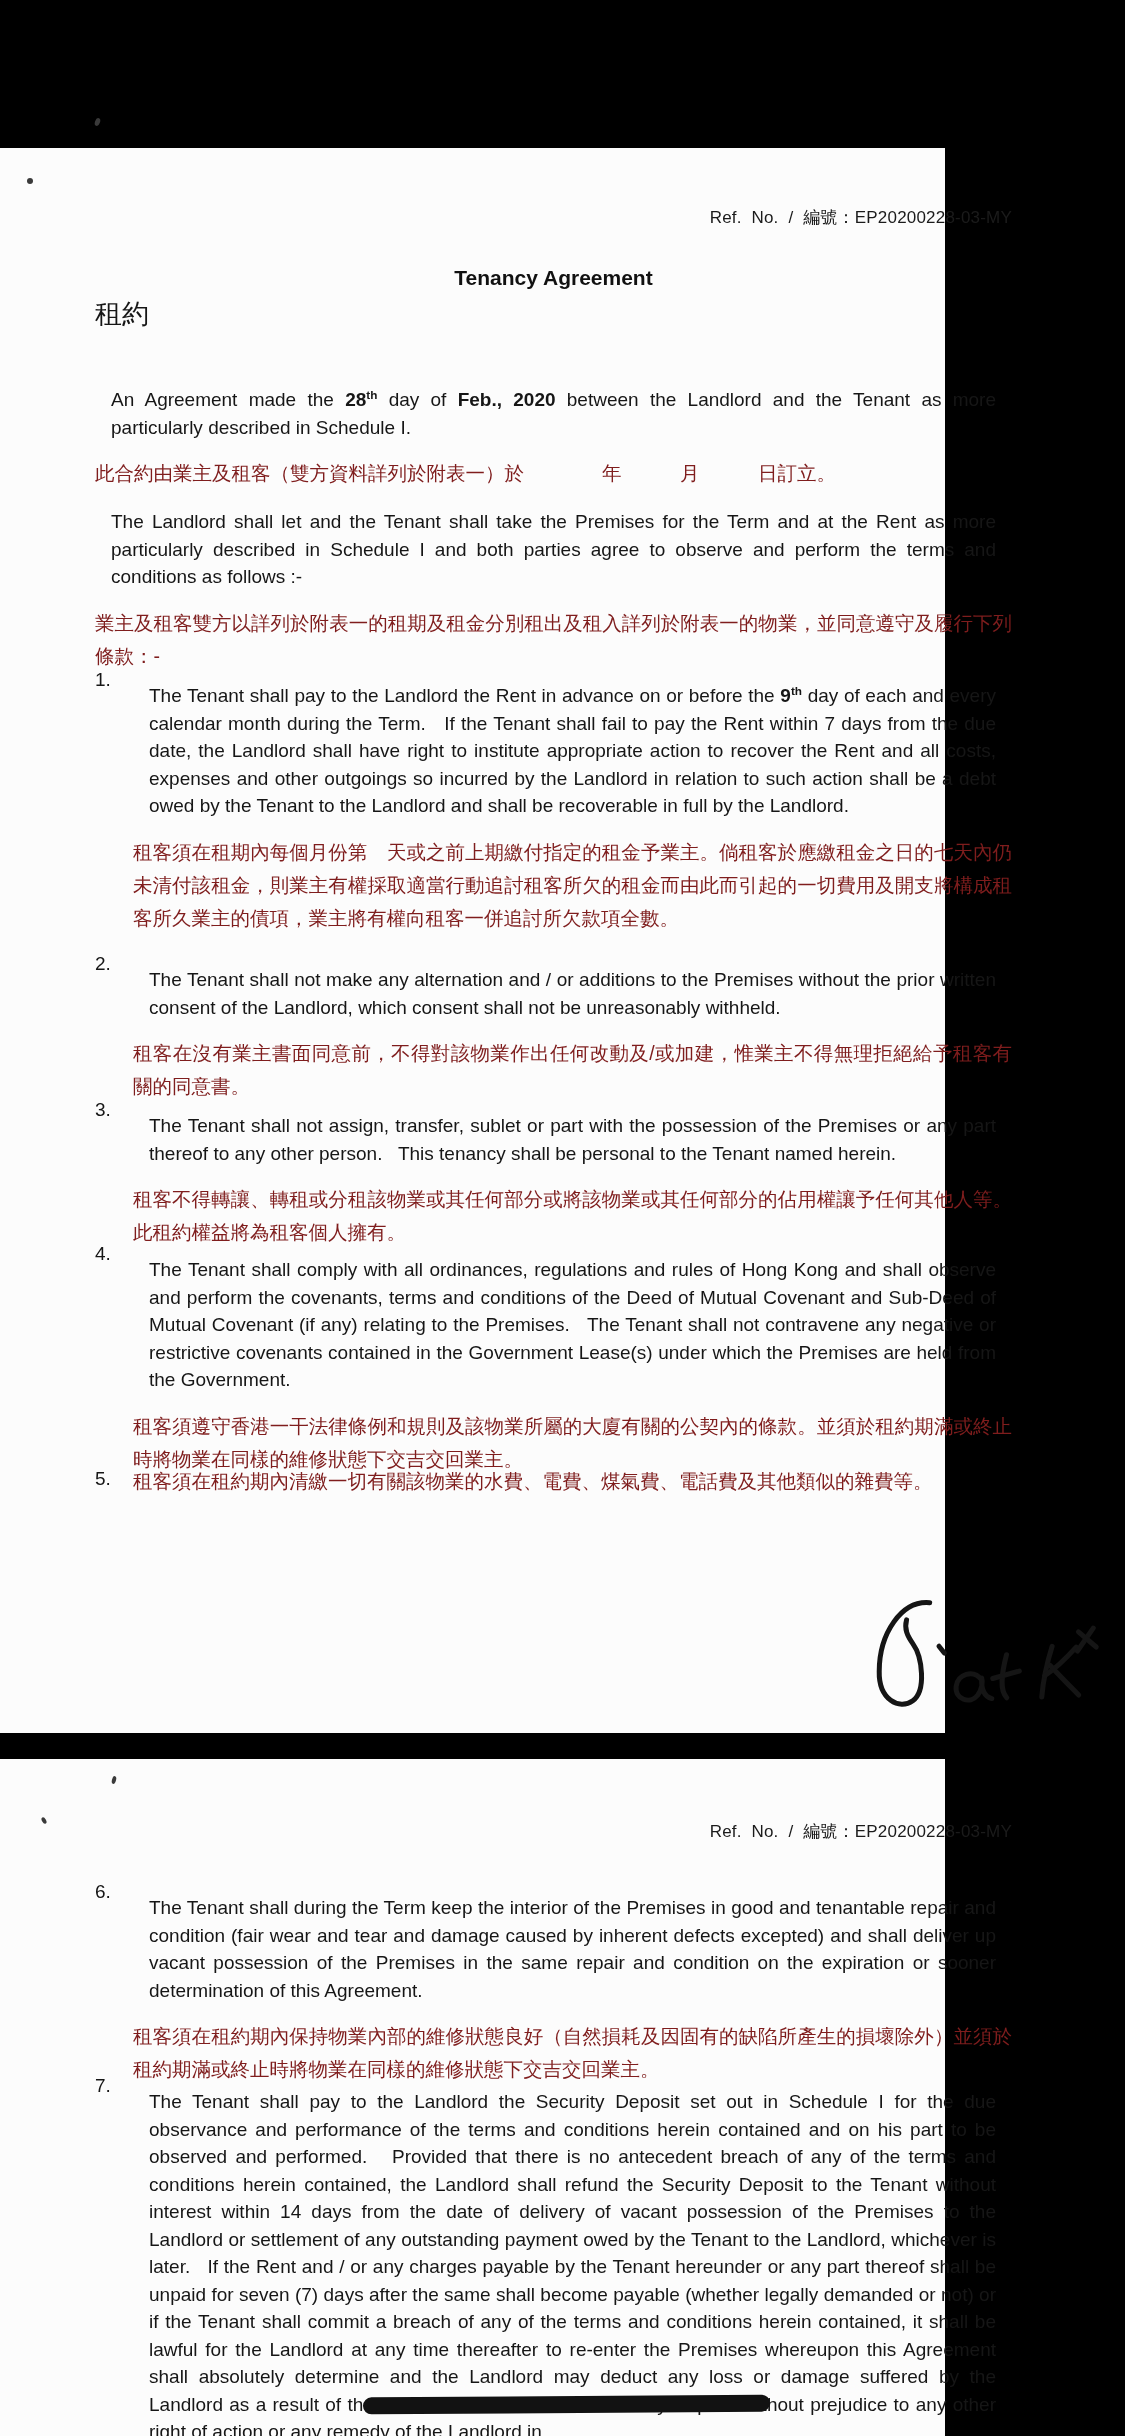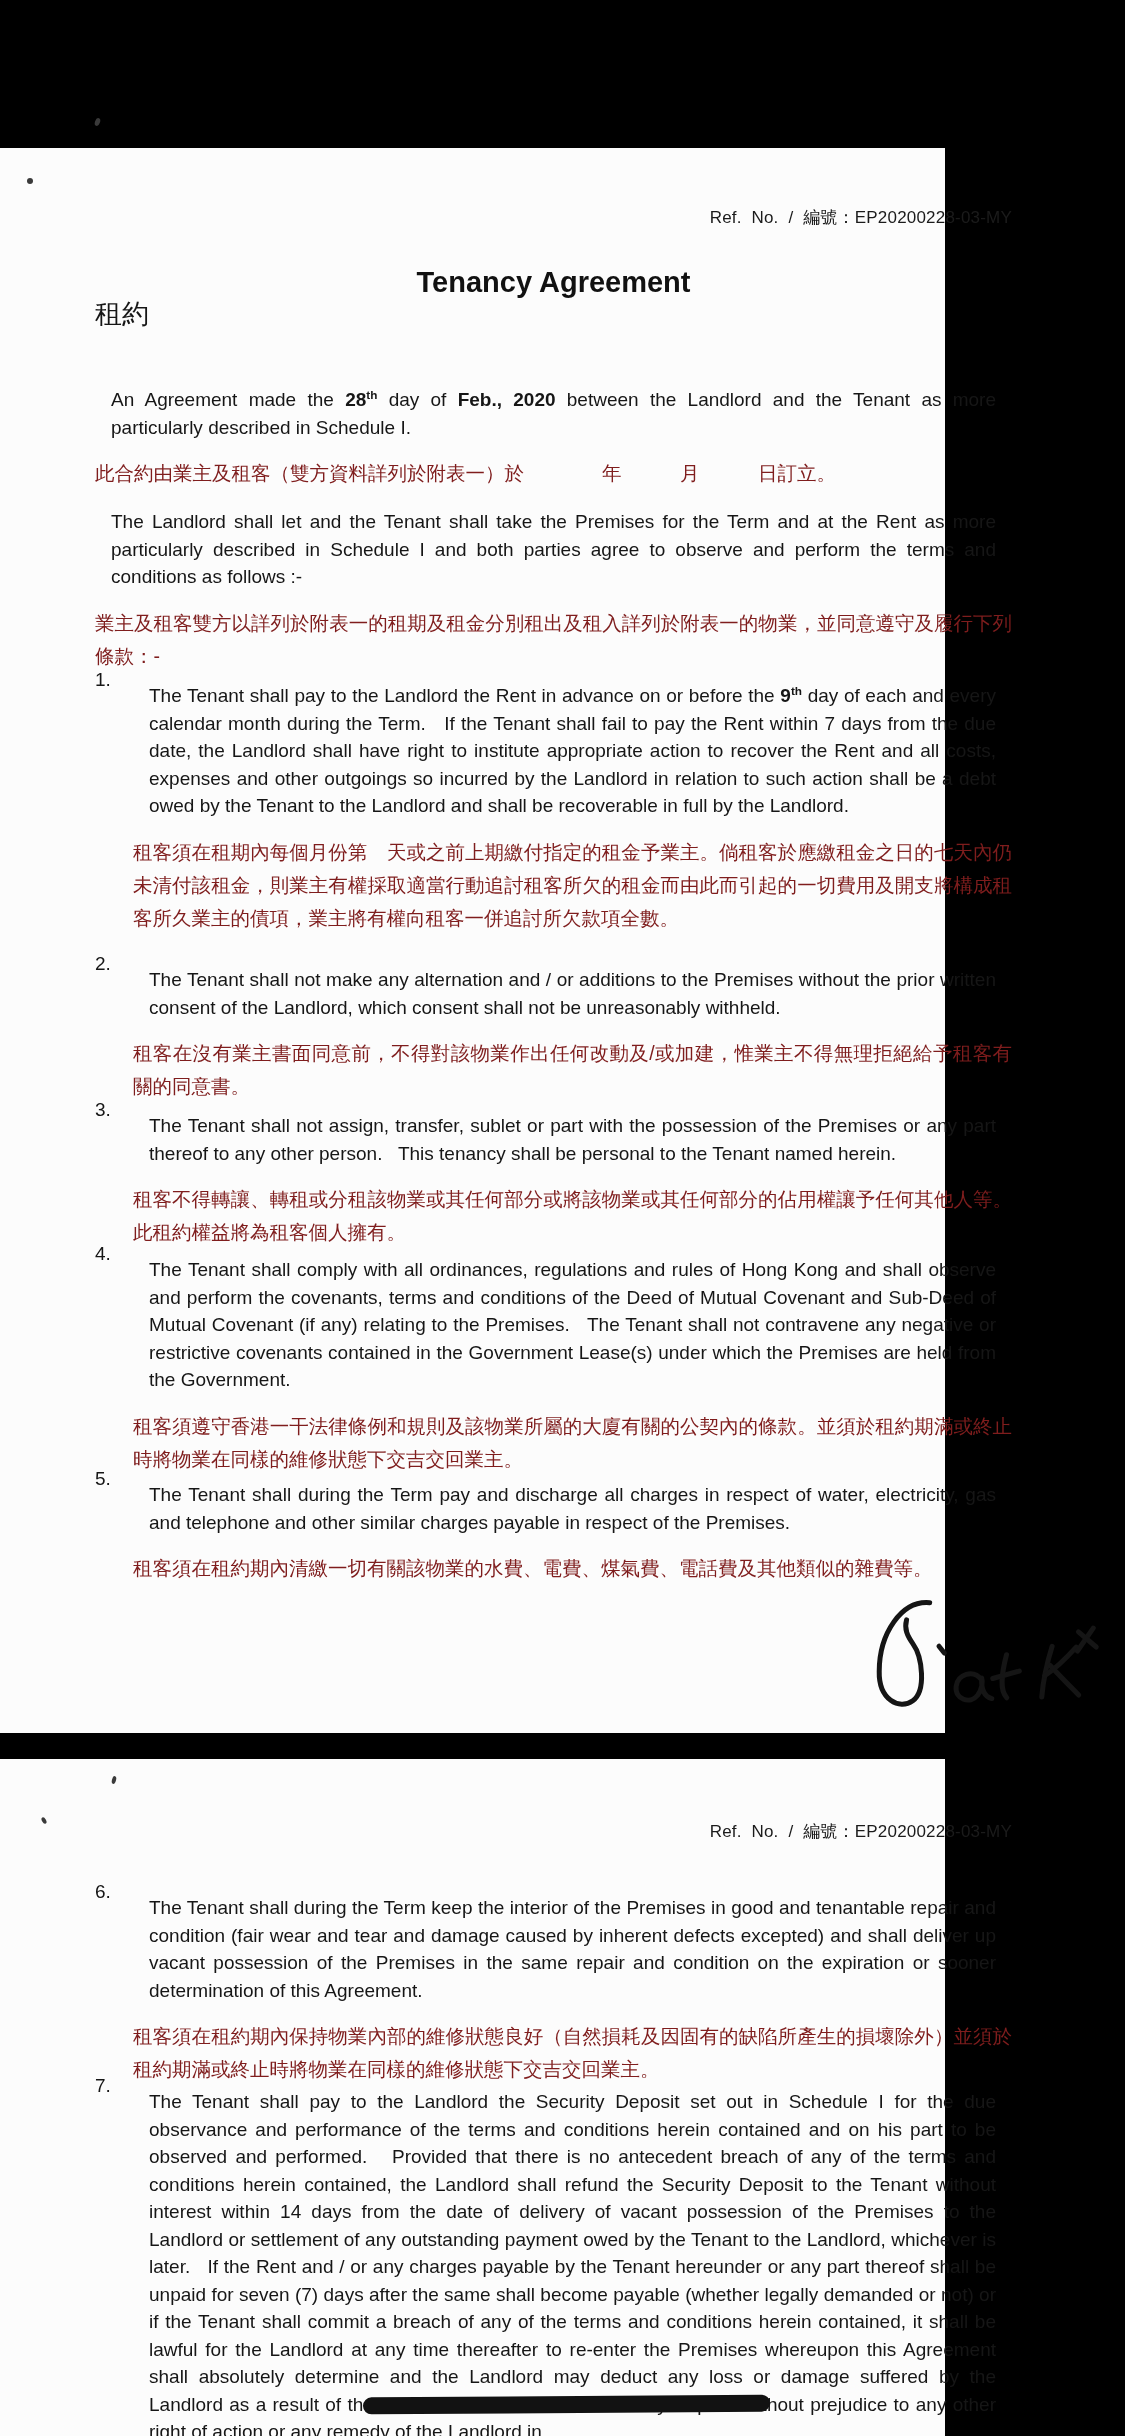--- a/index.html
+++ b/index.html
@@ -14,21 +14,21 @@
   #page-divider{top:1733px;height:26px;}
   .page{position:absolute;left:0;width:945px;background:#fcfcfc;color:#161616;}
   #page-1{top:148px;height:1585px;}
   #page-2{top:1759px;height:677px;}
   .ref-line{
     position:absolute;left:95px;width:917px;text-align:right;
     font-size:17px;color:#1b1b1b;letter-spacing:.2px;
   }
   .title-en{
     position:absolute;left:95px;width:917px;text-align:center;
-    font-size:29px;font-weight:bold;color:#111;
+    font-size:21px;font-weight:bold;color:#111;
   }
   .title-zh{
     position:absolute;left:95px;width:917px;text-align:left;
     font-size:27px;color:#161616;
   }
   .block{position:absolute;left:95px;width:917px;}
   .en{
     font-size:19px;line-height:27.5px;text-align:justify;margin:16px;color:#161616;
   }
   .zh{
@@ -104,21 +104,20 @@
     <span class="num">4.</span>
     <div class="ctext">
       <p class="en">The Tenant shall comply with all ordinances, regulations and rules of Hong Kong and shall observe and perform the covenants, terms and conditions of the Deed of Mutual Covenant and Sub-Deed of Mutual Covenant (if any) relating to the Premises.&nbsp;&nbsp; The Tenant shall not contravene any negative or restrictive covenants contained in the Government Lease(s) under which the Premises are held from the Government.</p>
       <p class="zh">租客須遵守香港一干法律條例和規則及該物業所屬的大廈有關的公契內的條款。並須於租約期滿或終止時將物業在同樣的維修狀態下交吉交回業主。</p>
     </div>
   </div>
 
   <div class="clause" style="top:1317px">
     <span class="num">5.</span>
     <div class="ctext">
-      <p class="en">The Tenant shall during the Term pay and discharge all charges in respect of water, electricity, gas and telephone and other similar charges payable in respect of the Premises.</p>
       <p class="zh">租客須在租約期內清繳一切有關該物業的水費、電費、煤氣費、電話費及其他類似的雜費等。</p>
     </div>
   </div>
 
   <svg id="signature" width="275" height="145" viewBox="0 0 275 145" fill="none">
     <g stroke="#151515" stroke-width="5" stroke-linecap="round" stroke-linejoin="round" fill="none">
       <path d="M88,8 C60,4 36,36 34,74 C32,102 52,114 66,105 C80,96 78,62 69,48 C64,40 61,33 64,24"></path>
       <path d="M95,52 L100,59"></path>
       <path d="M136,88 C128,76 112,81 110,93 C108,106 123,112 131,103 C136,97 137,90 136,86 C135,95 136,104 145,107"></path>
       <path d="M162,64 C156,83 153,99 160,107"></path>

